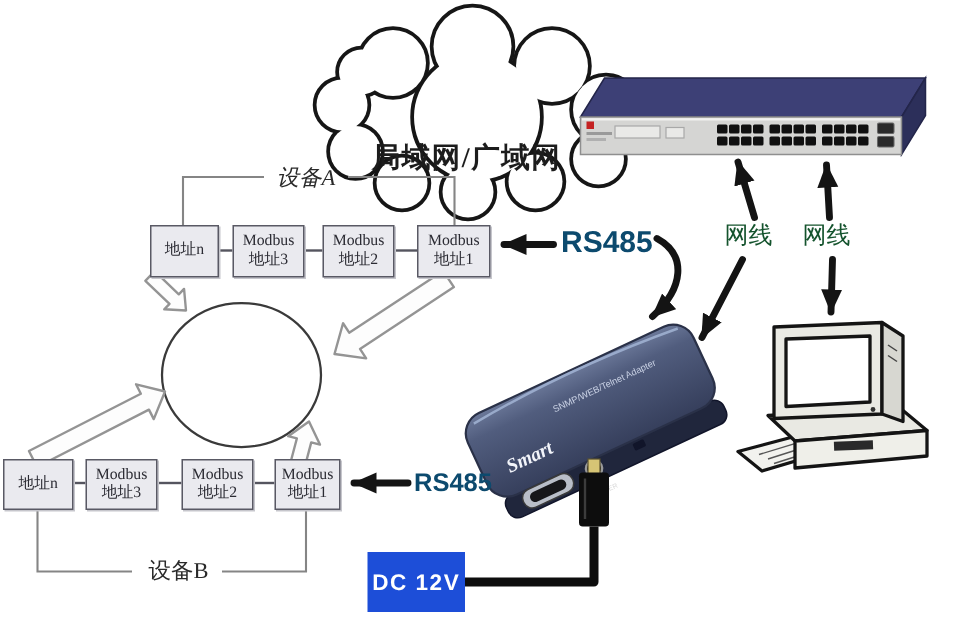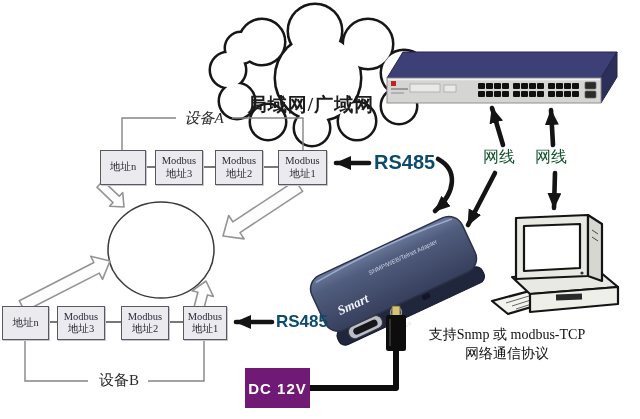--- a/index.html
+++ b/index.html
@@ -17,21 +17,21 @@
     background:#eaeaef;border:1.4px solid #595964;box-shadow:1px 1px 0 #c6c6cc;
     font-size:10.5px;line-height:1.18;text-align:center;white-space:pre-line;color:#2b2b33;
   }
   .rs485{font-family:"Liberation Sans","DejaVu Sans",sans-serif;font-weight:700;color:#0c4a6e;}
   .rs485.top{font-size:20px;}
   .rs485.bottom{font-size:17px;}
   .cable-label{font-size:16px;color:#14532d;}
   .hub-text{font-size:12.5px;line-height:1.3;color:#222;}
   .note-text{font-size:14px;line-height:1.35;color:#111;}
   .dc-box{
-    position:absolute;background:#701a75;display:flex;align-items:center;justify-content:center;
+    position:absolute;background:#1d4ed8;display:flex;align-items:center;justify-content:center;
     font-family:"Liberation Sans","DejaVu Sans",sans-serif;font-weight:800;font-size:15px;color:#fff;
     letter-spacing:1px;
   }
 </style>
 </head>
 <body>
 
 <div id="canvas">
 
   <svg id="gfx" width="640" height="419" viewBox="0 0 640 419">
@@ -216,20 +216,18 @@
   <div class="chain-box" style="left:183px;top:306px;width:42px;height:32px;">Modbus
 地址1</div>
 
   <div class="lbl rs485 top" style="left:374px;top:151px;width:66px;">RS485</div>
   <div class="lbl rs485 bottom" style="left:276px;top:312px;width:58px;">RS485</div>
 
   <div class="lbl cable-label" style="left:483px;top:147px;width:36px;">网线</div>
   <div class="lbl cable-label" style="left:535px;top:147px;width:36px;">网线</div>
 
 
-  <div class="lbl note-text center" style="left:398px;top:326px;width:218px;">支持Snmp 或 modbus-TCP
-网络通信协议</div>
 
   <div class="dc-box" style="left:245px;top:368px;width:65px;height:40px;">
     <span>DC 12V</span>
   </div>
 
 </div>
 
 </body></html>

